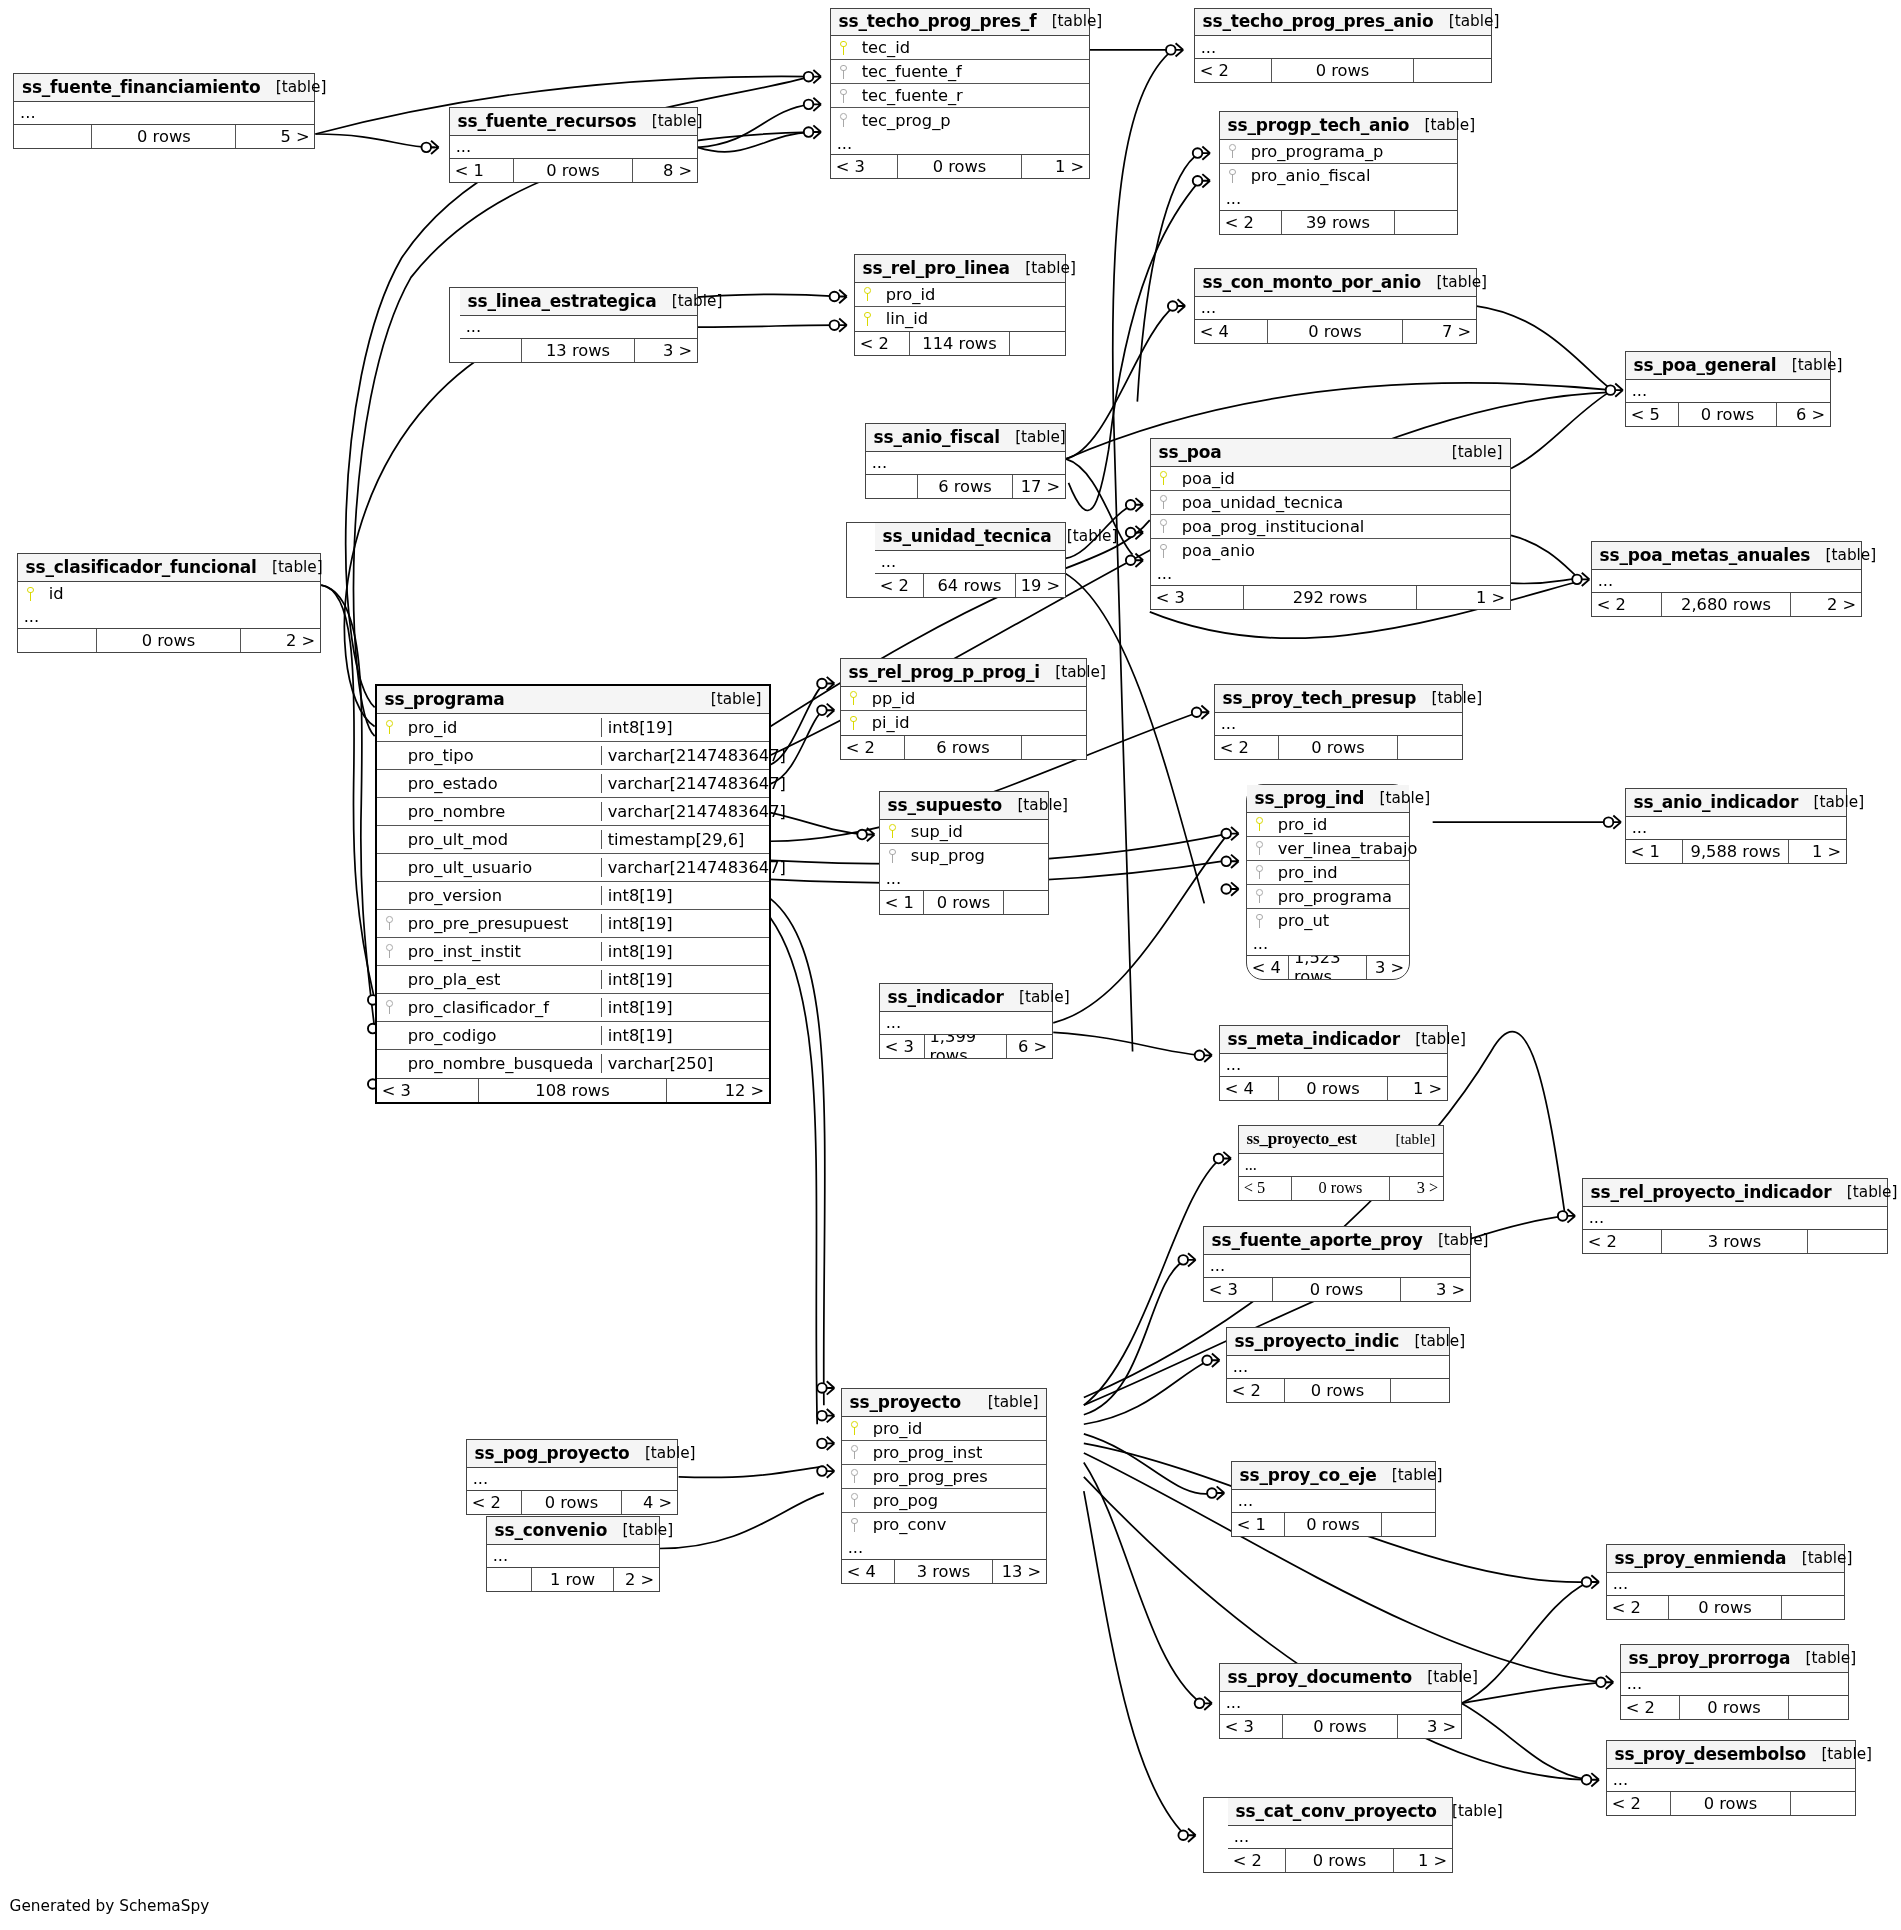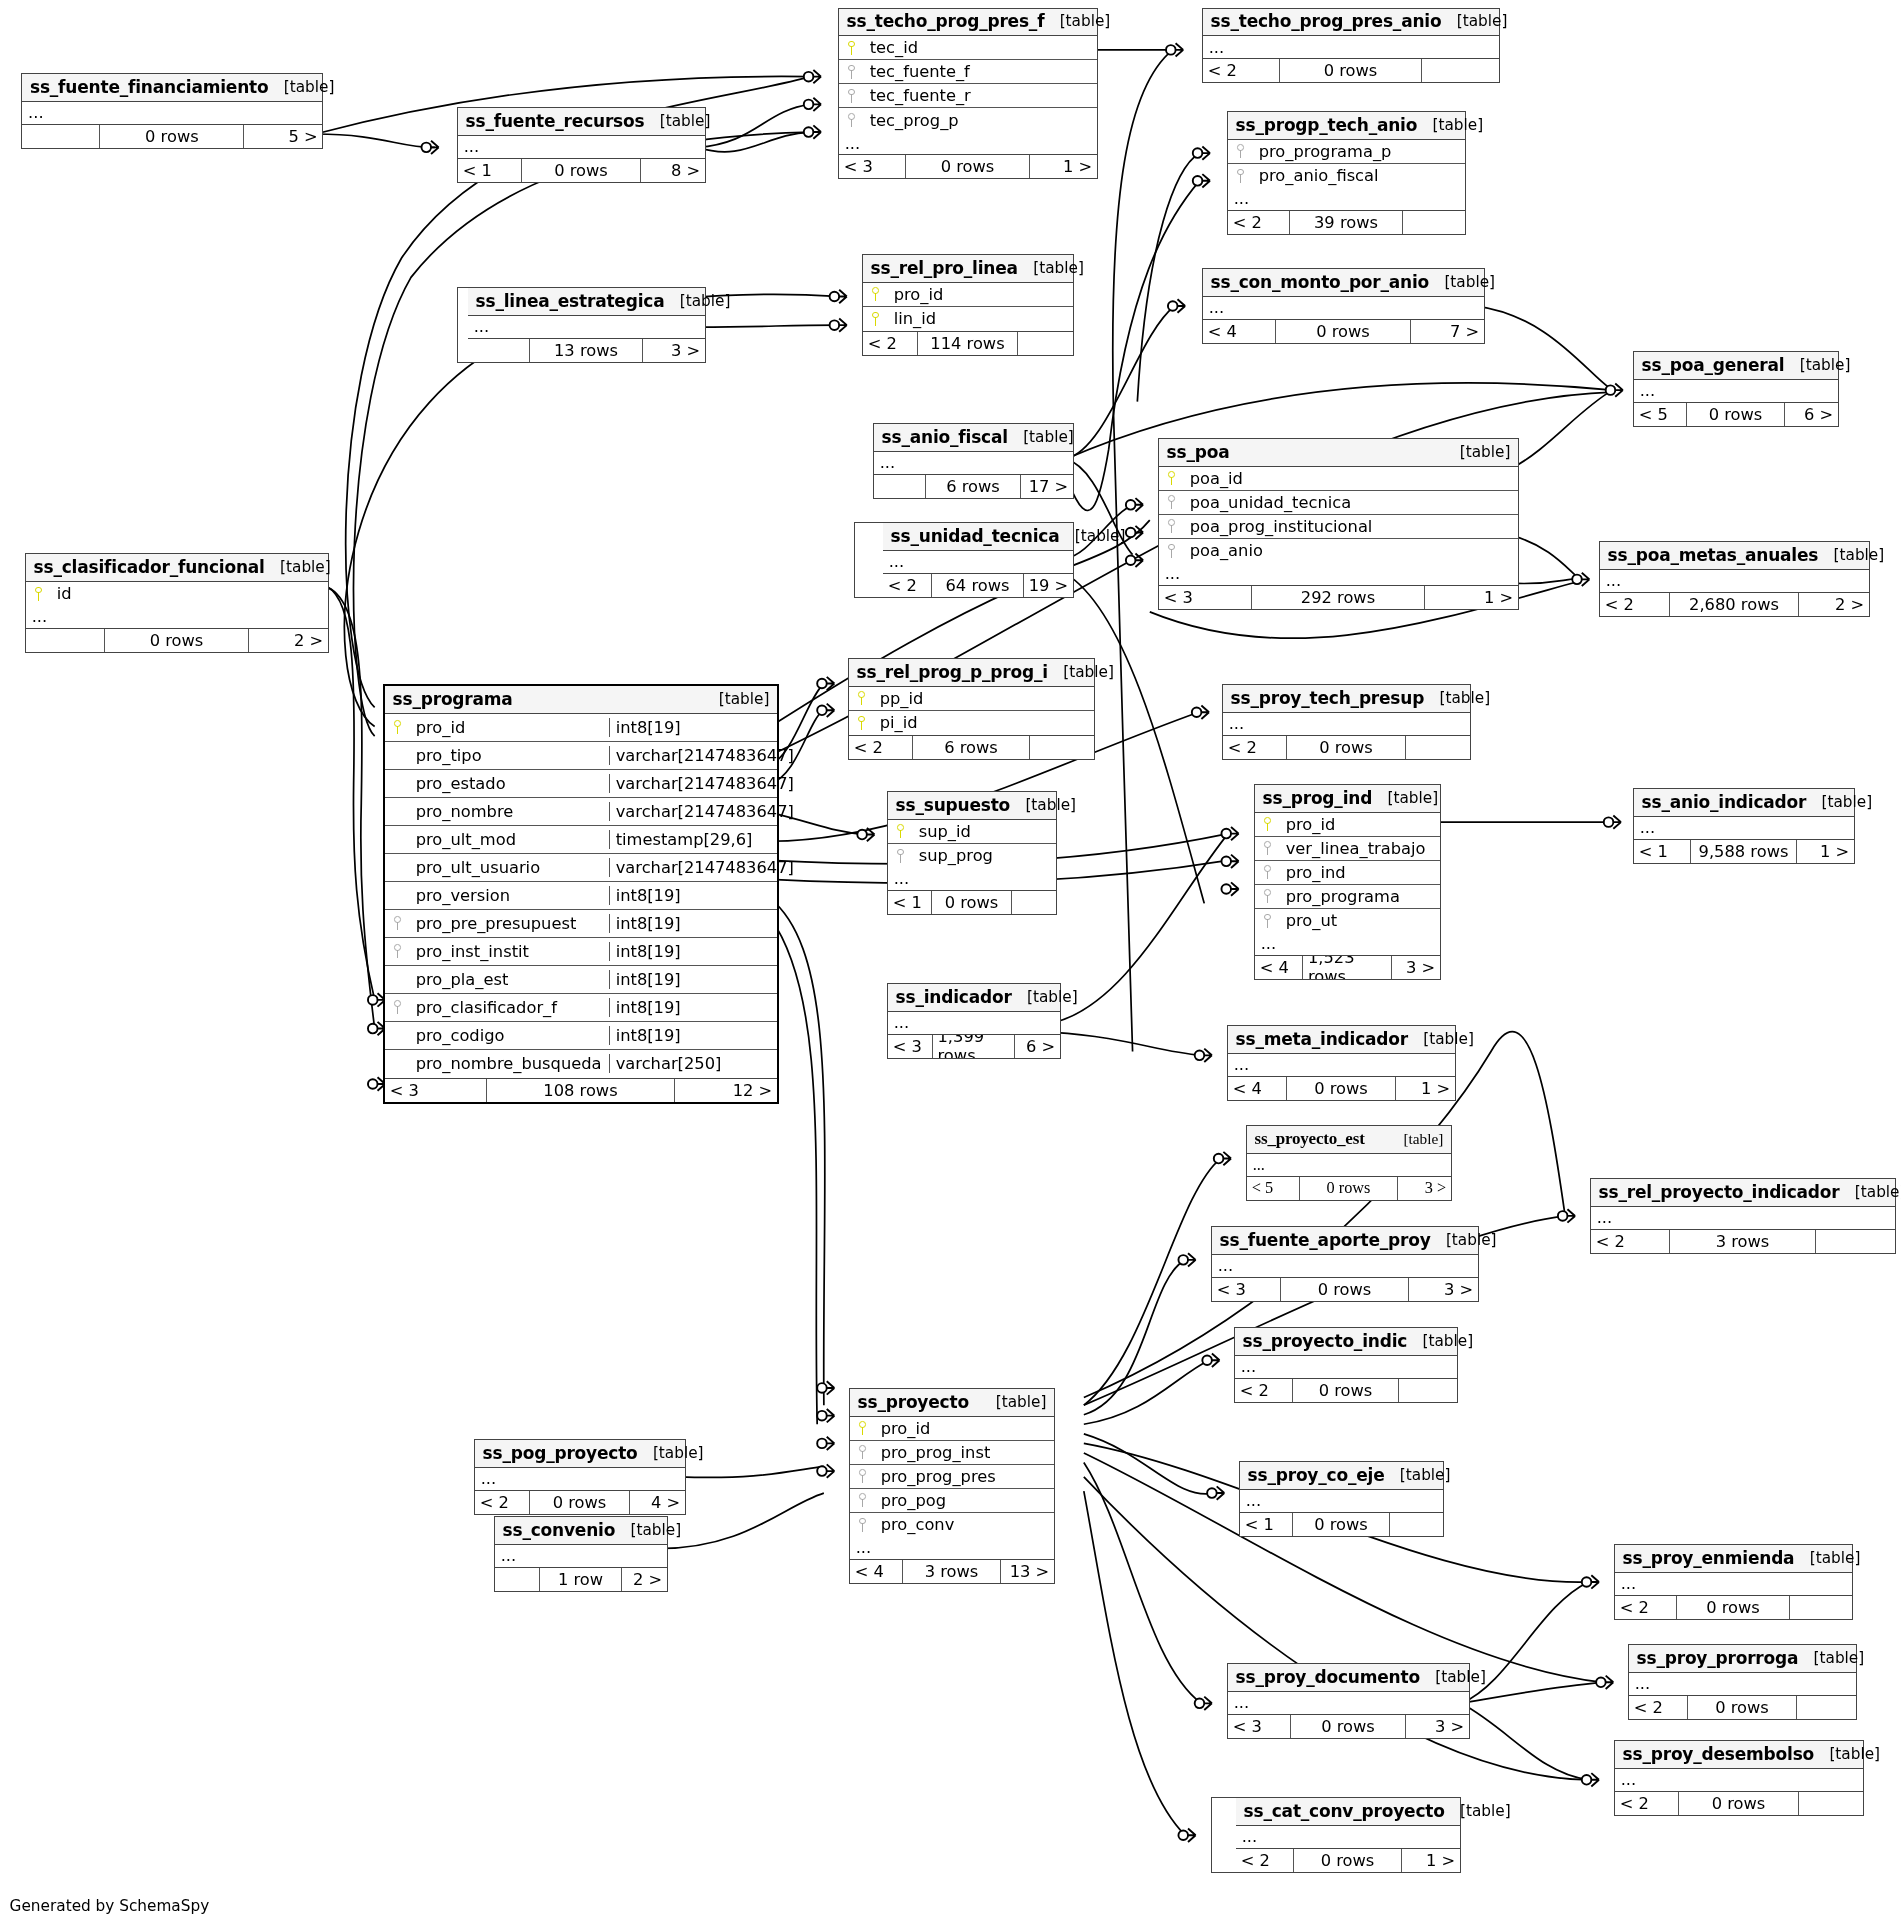--- a/index.html
+++ b/index.html
@@ -27,21 +27,20 @@
     height: 1931px;
     pointer-events: none;
   }
   .tbl {
     position: absolute;
     box-sizing: border-box;
     border: 1.9px solid #444444;
     background: #ffffff;
     font-size: 16.3px;
     color: #000000;
-    margin-left: 8px;
   }
   .tbl.focus {
     border: 2.9px solid #000000;
   }
   .tbl-head {
     display: flex;
     justify-content: space-between;
     align-items: center;
     background: #f5f5f5;
     border-bottom: 1.9px solid #444444;
@@ -667,21 +666,21 @@
             <span class="col-name">sup_prog</span>
           </div>
         </div>
         <div class="ellip">...</div>
         <div class="foot">
           <div class="f-l">&lt; 1</div>
           <div class="f-c">0 rows</div>
           <div class="f-r"></div>
         </div>
       </div>
-      <div class="tbl" style="left: 1246px; top: 784px; width: 187px;">
+      <div class="tbl" style="left: 1246px; top: 784px; width: 164px; border-radius: 17px;">
         <div class="tbl-head">
           <span class="tbl-name">ss_prog_ind</span>
           <span class="tbl-tag">[table]</span>
         </div>
         <div class="cols">
           <div class="col">
             <span class="col-key"><span class="keyglyph key-pk"></span></span>
             <span class="col-name">pro_id</span>
           </div>
           <div class="col">

